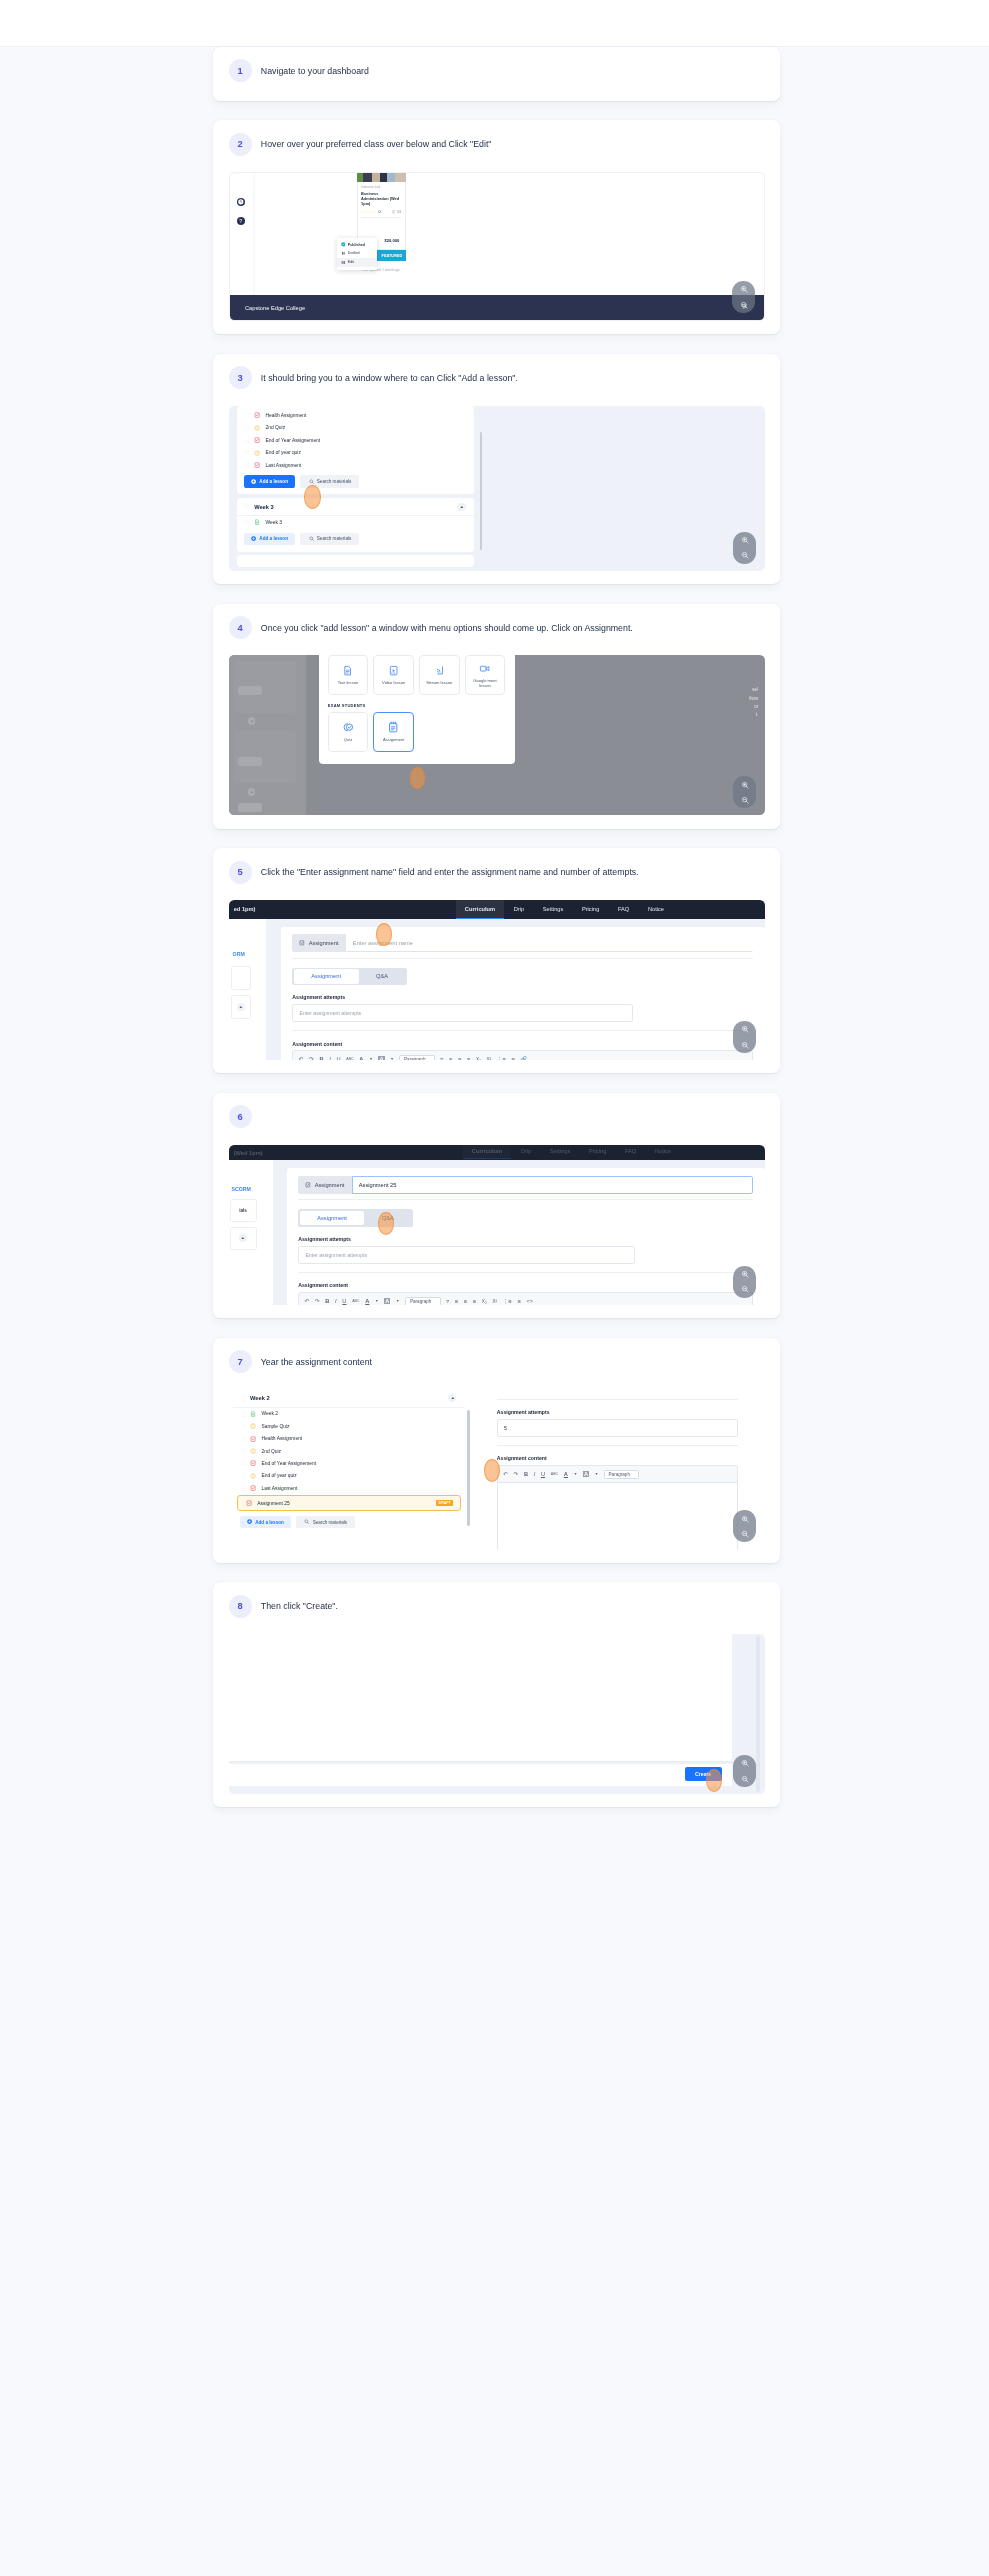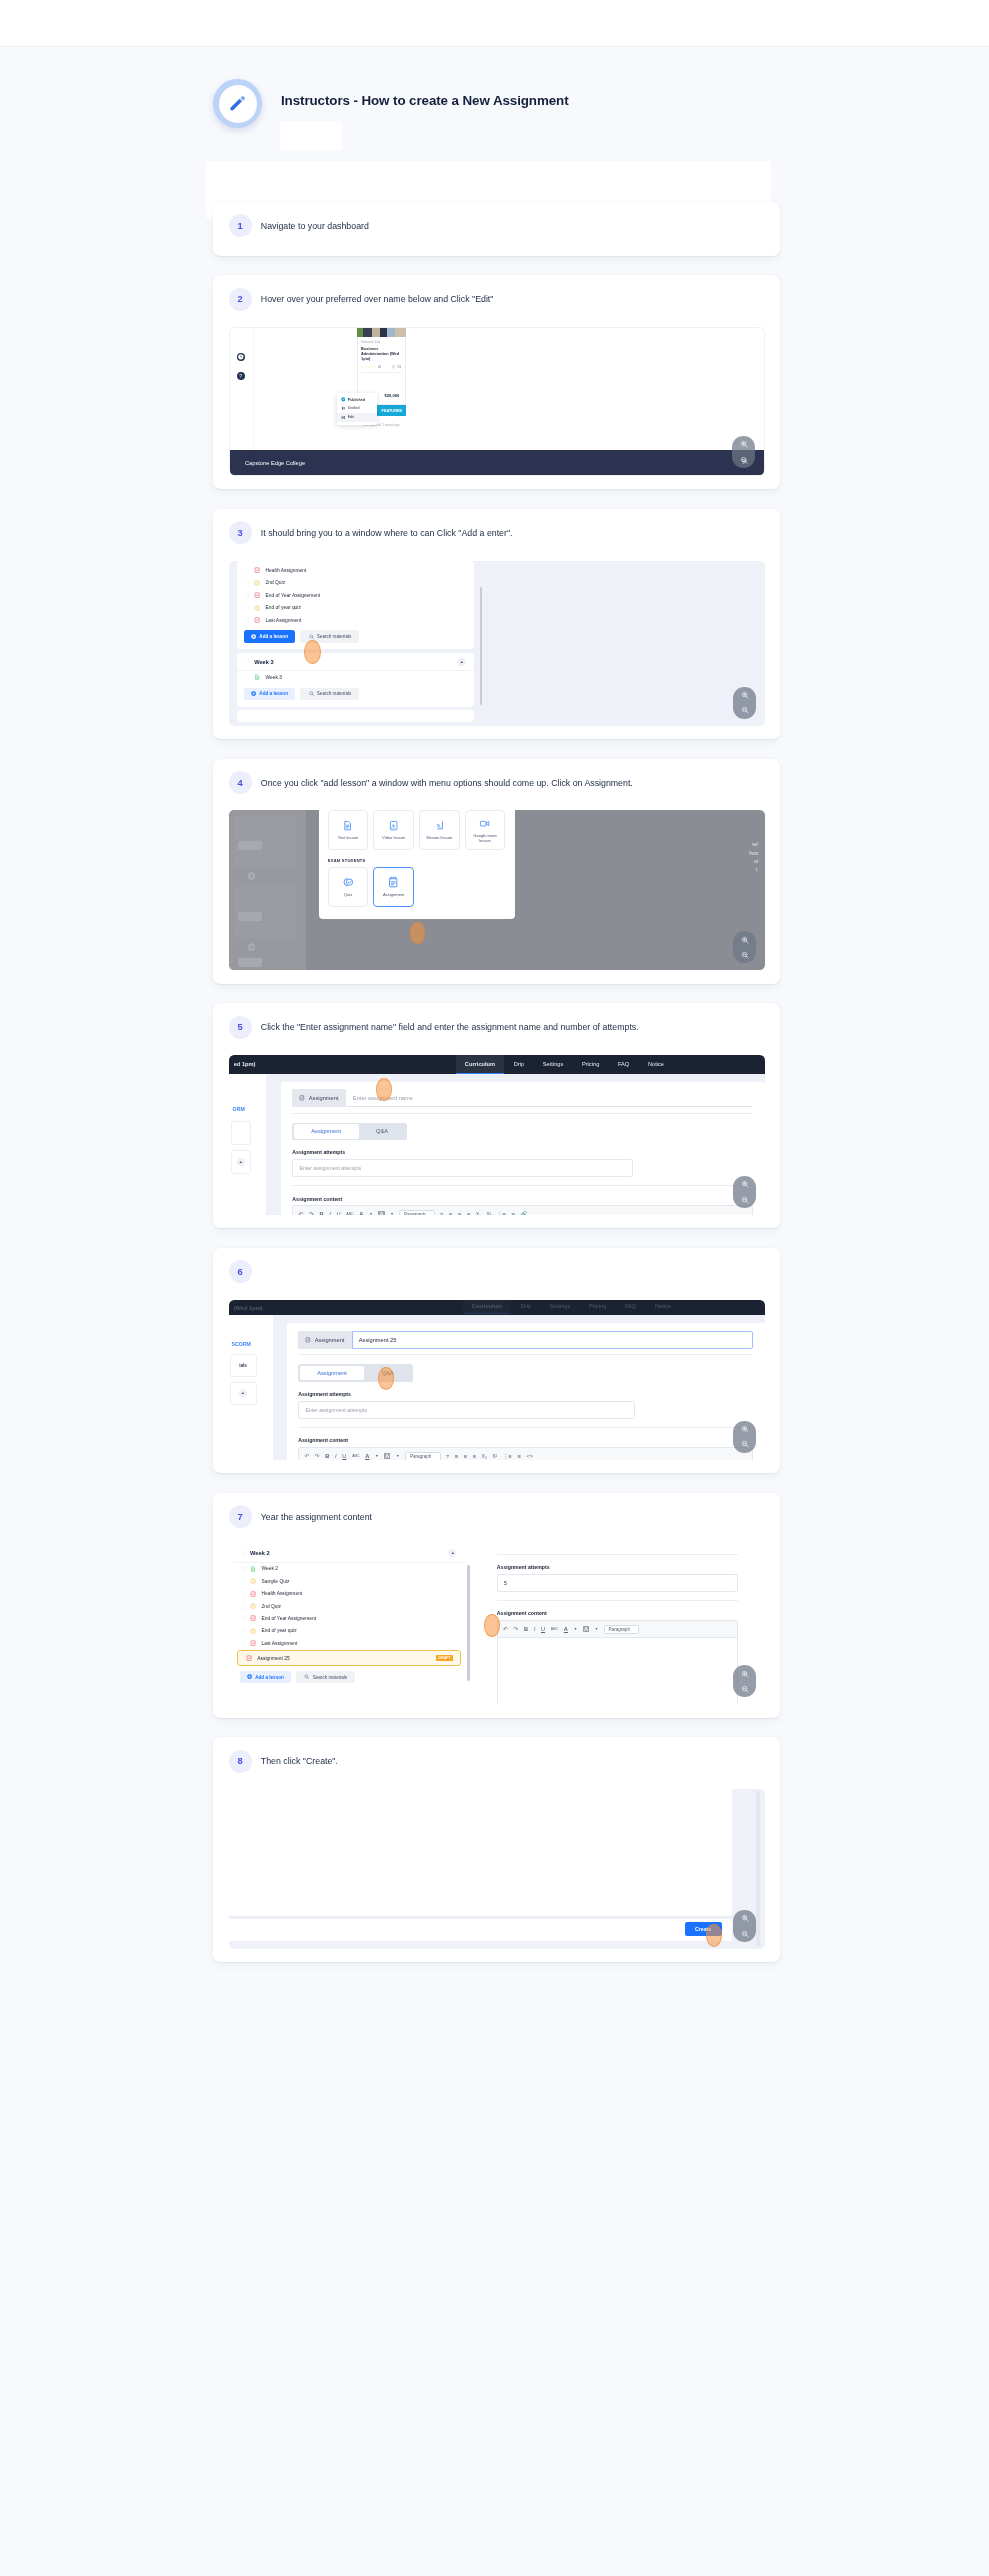--- a/index.html
+++ b/index.html
@@ -145,46 +145,32 @@
 </style>
 </head>
 <body>
 
 <div class="page">
 
   <div class="topbar"></div>
 
   <div class="content">
 
-    <div class="doc-header">
-      <div class="logo-ring">
-        <div class="logo-inner">
-          <svg width="20.6" height="20.6" viewBox="0 0 24 24">
-            <path d="M4 17.2 L14.6 6.6 l3 3 L7 20.2 H4 z" fill="#2f6fe0"></path>
-            <path d="M15.6 5.6 l1.6-1.6 a1.6 1.6 0 0 1 2.3 0 l1 1 a1.6 1.6 0 0 1 0 2.3 l-1.6 1.6 z" fill="#7ea9ef"></path>
-            <path d="M14.6 6.6 l3 3 l-1.1 1.1 l-3-3 z" fill="#5b92ea"></path>
-          </svg>
-        </div>
-      </div>
-      <div class="doc-title">Instructors - How to create a New Assignment</div>
-      <div class="doc-blank-a"></div>
-      <div class="doc-blank-b"></div>
-    </div>
 
     <div class="step-card" style="min-height:40px;">
       <div class="step-head">
         <div class="step-num">1</div>
         <div class="step-text">Navigate to your dashboard</div>
       </div>
     </div>
 
     <div class="step-card">
       <div class="step-head">
         <div class="step-num">2</div>
-        <div class="step-text">Hover over your preferred over name below and Click "Edit"</div>
+        <div class="step-text">Hover over your preferred class over below and Click "Edit"</div>
       </div>
 
       <div class="shot-wrap shot2">
         <div class="s2-side">
           <div class="s2-dot" style="top:25px;">
             <svg width="5.7" height="5.7" viewBox="0 0 24 24">
                 <circle cx="12" cy="12" r="11" fill="#fff"></circle>
                 <path d="M12 6v6.5l4 2.3" stroke="#253353" stroke-width="2.4" fill="none" stroke-linecap="round"></path>
               </svg>
           </div>
@@ -260,21 +246,21 @@
               <circle cx="10.5" cy="10.5" r="6.5" fill="none" stroke="#fff" stroke-width="1.8"></circle>
               <path d="M15.5 15.5L21 21M7.5 10.5h6" stroke="#fff" stroke-width="1.8" stroke-linecap="round"></path>
             </svg>
         </div>
       </div>
     </div>
 
     <div class="step-card">
       <div class="step-head">
         <div class="step-num">3</div>
-        <div class="step-text">It should bring you to a window where to can Click "Add a enter".</div>
+        <div class="step-text">It should bring you to a window where to can Click "Add a lesson".</div>
       </div>
 
       <div class="shot-wrap shot3">
         <div class="s3-left">
           <div class="s3-panel">
             <div class="s3-item">
               <span class="grip"></span>
               <svg width="6.2" height="6.2" viewBox="0 0 24 24">
                   <rect x="4" y="3" width="16" height="18" rx="2" fill="none" stroke="#e8404a" stroke-width="2"></rect>
                   <path d="M8 12l3 3 6-7" stroke="#e8404a" stroke-width="2" fill="none" stroke-linecap="round"></path>

